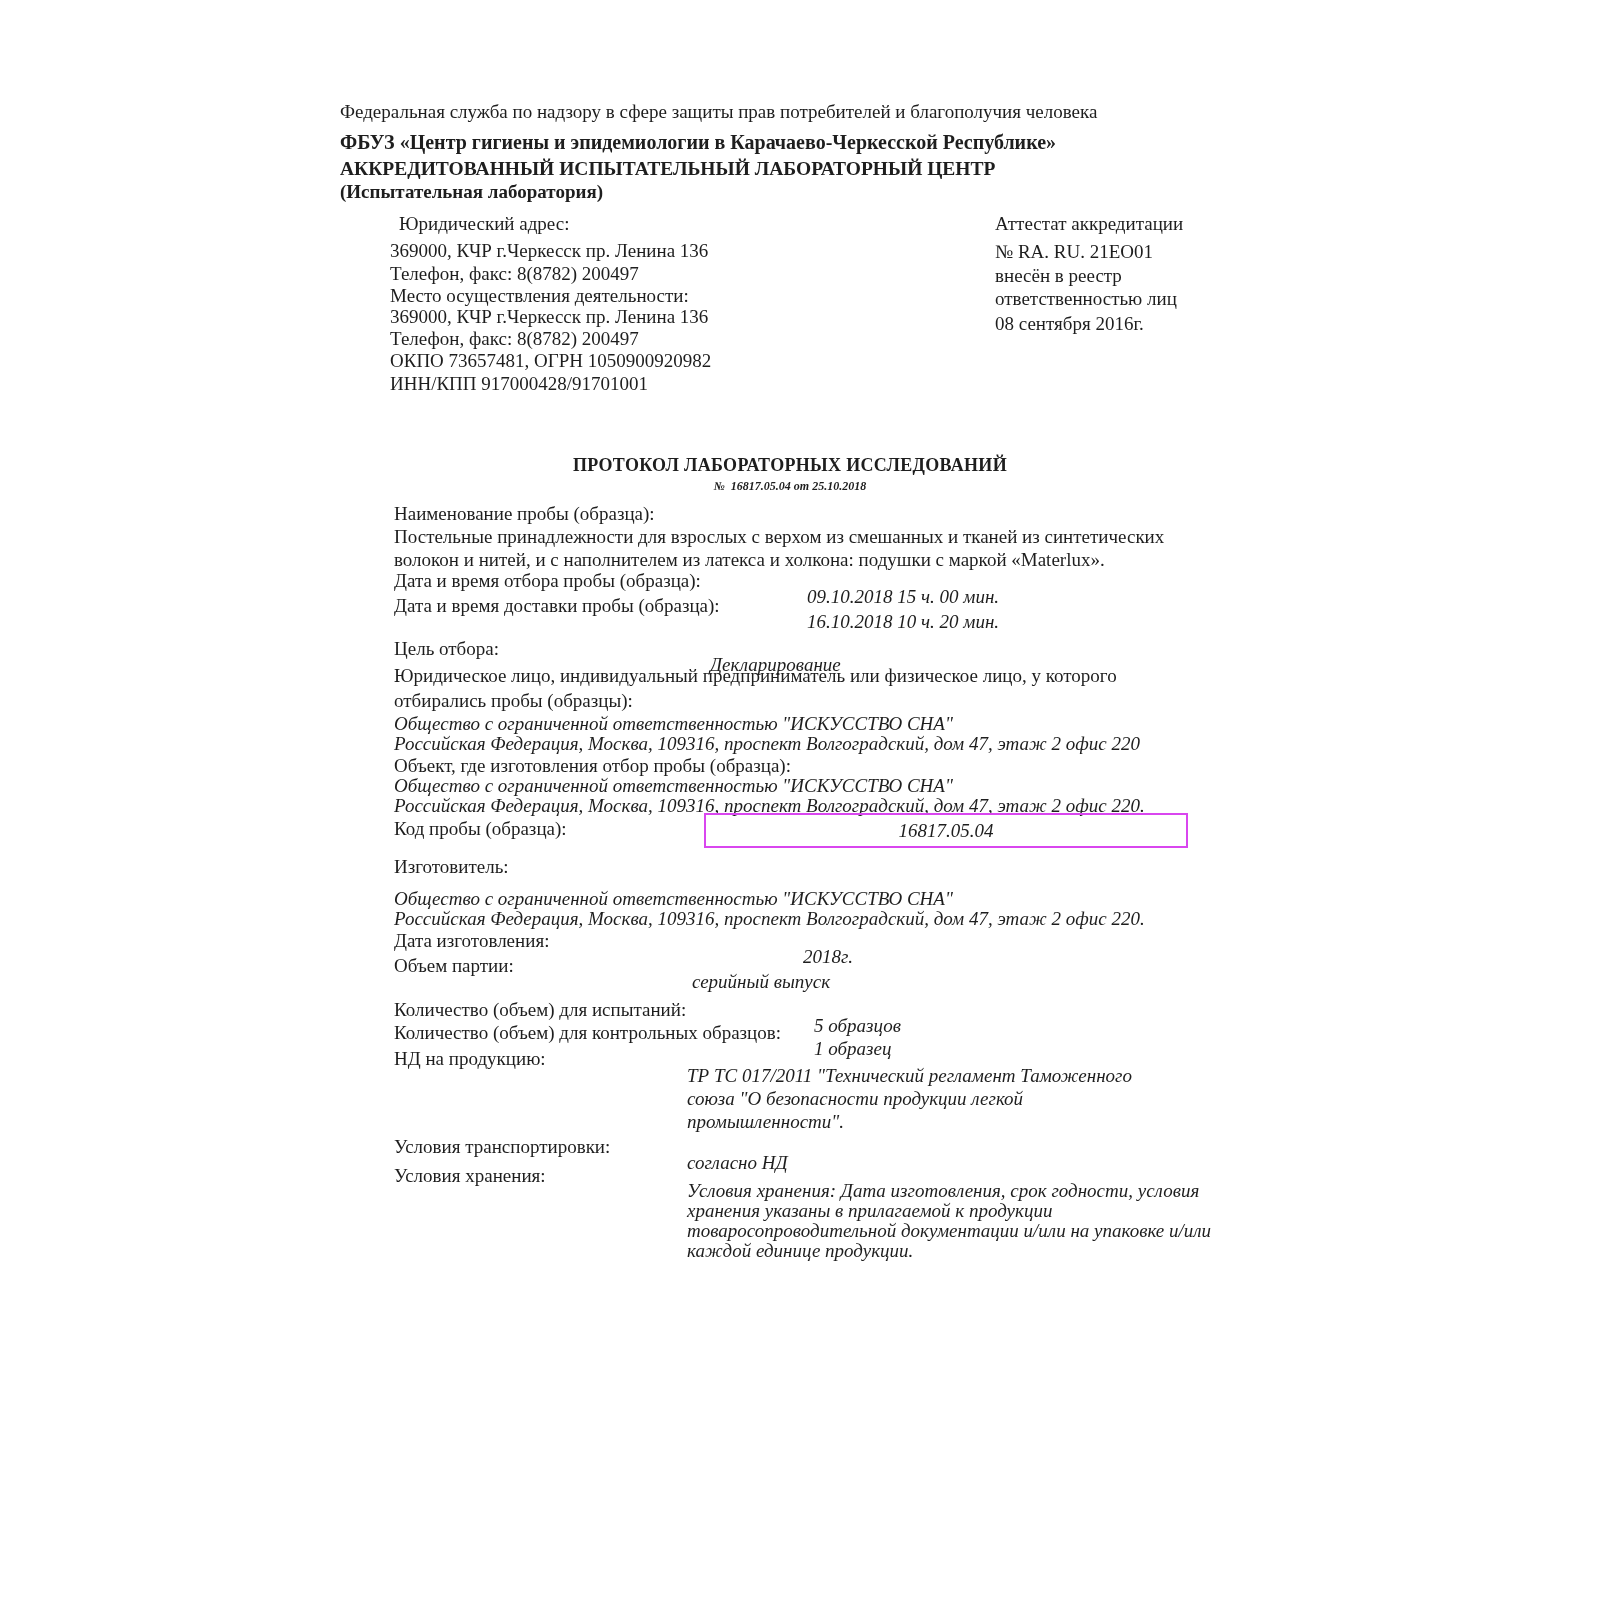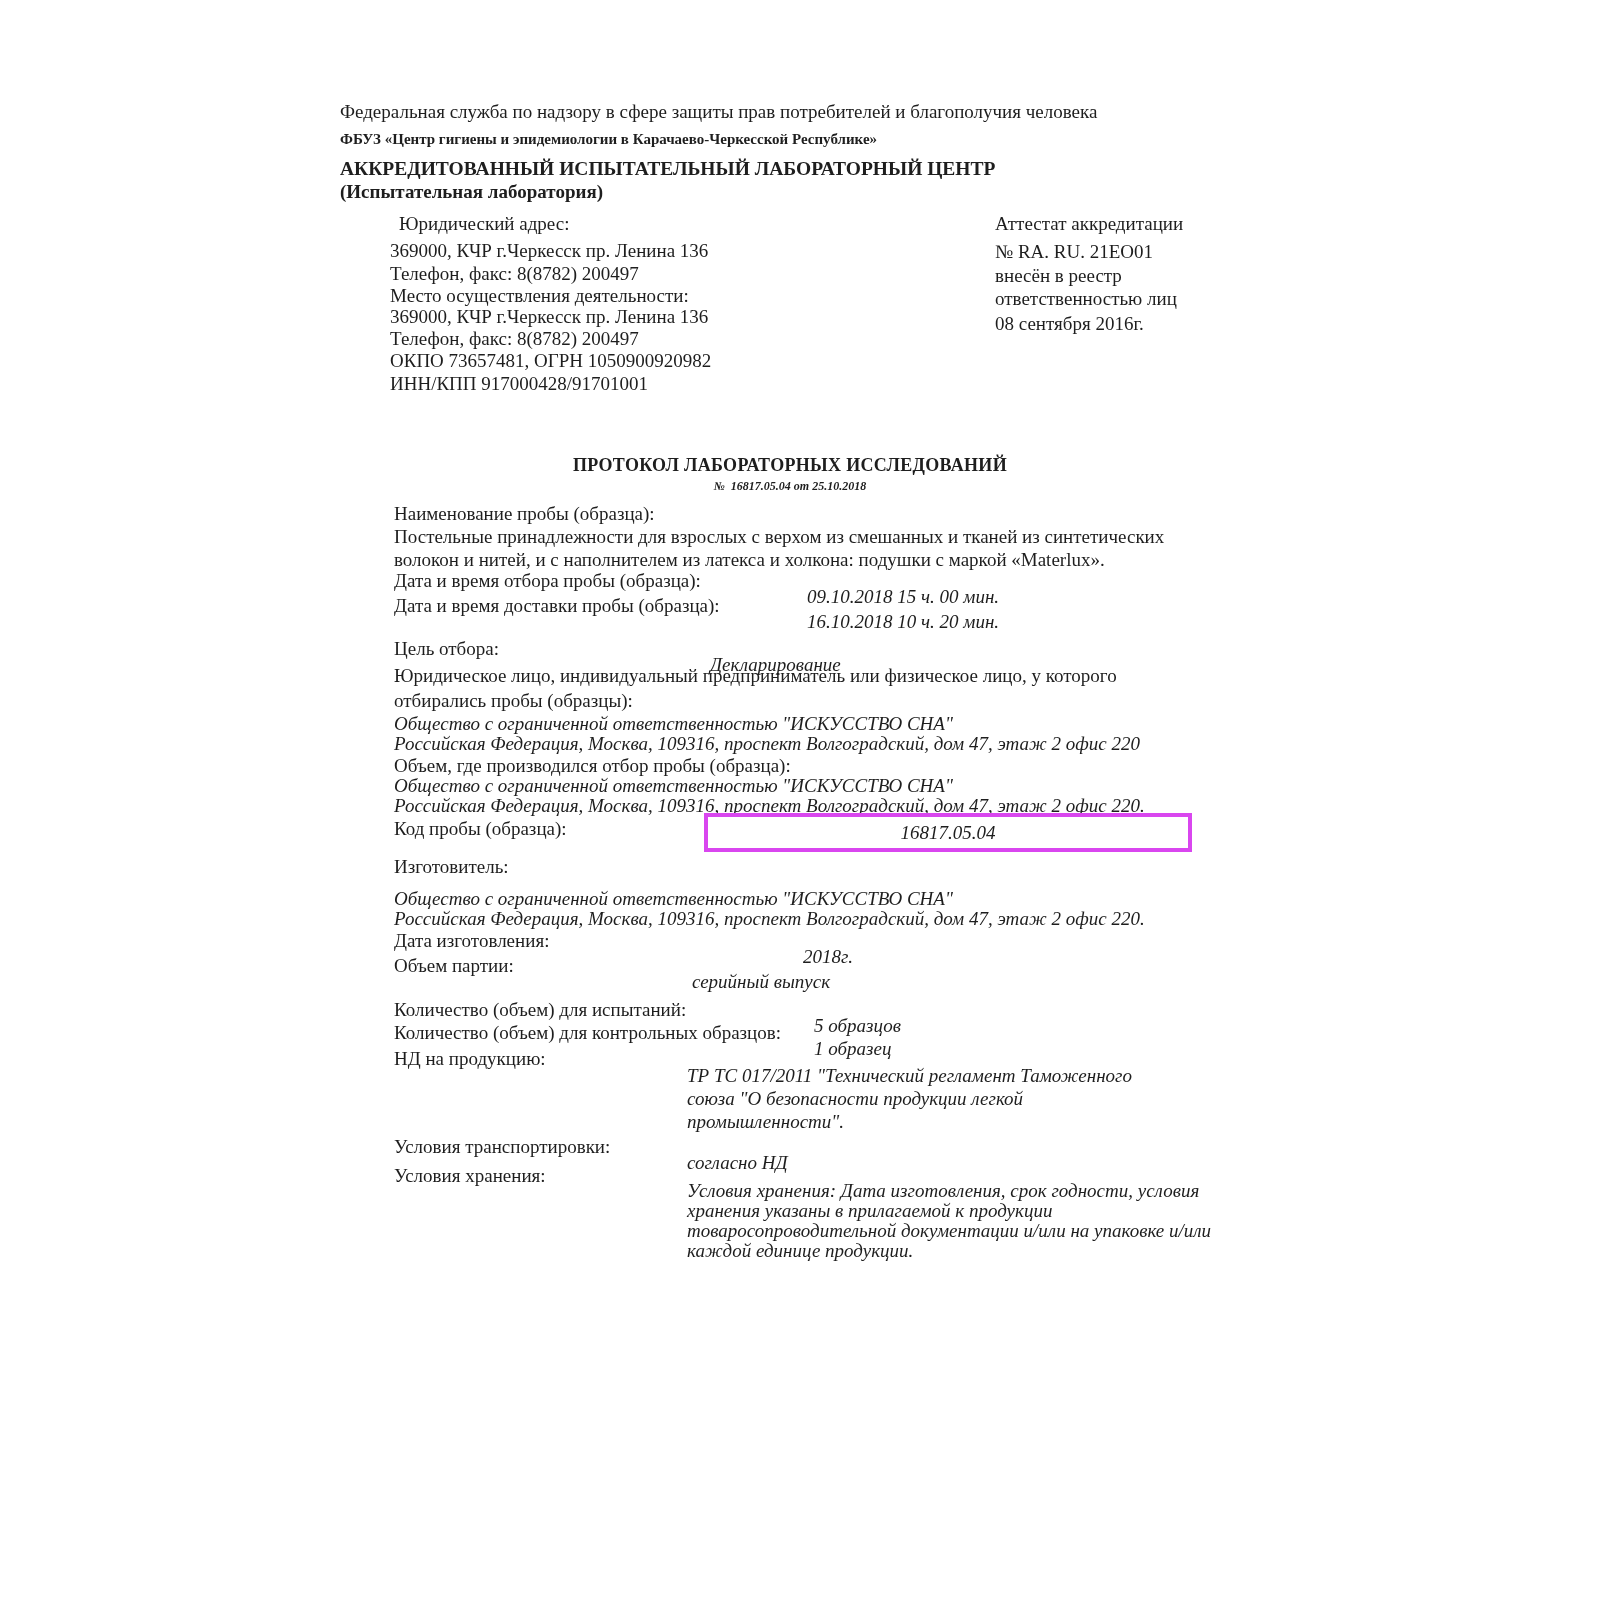--- a/index.html
+++ b/index.html
@@ -21,31 +21,31 @@
 
   .row { position:absolute; left:394px; width:1010px; }
   .row .lbl { display:inline-block; }
   .row .val { position:absolute; top:0; font-style:italic;margin-top:16px; }
 
   .doc-title { left:340px; width:900px; text-align:center; font-weight:bold; font-size:18px; letter-spacing:0.3px; }
   .doc-number { left:340px; width:900px; text-align:center; font-weight:bold; font-style:italic; font-size:12px; }
 
   .code-box {
     position:absolute; left:310px; top:-5px; width:480px; height:31px;
-    border:4px solid #d946ef; text-align:center; line-height:31px;
+    border:2px solid #d946ef; text-align:center; line-height:31px;
     font-style:italic;
   }
 </style>
 </head>
 <body>
 
 <div class="page">
 
   <div class="abs hdr" style="top:101px">Федеральная служба по надзору в сфере защиты прав потребителей и благополучия человека</div>
-  <div class="abs hdr b" style="top:131px; font-size:15px">ФБУЗ «Центр гигиены и эпидемиологии в Карачаево-Черкесской Республике»</div>
+  <div class="abs hdr b" style="top:131px; font-size:20px">ФБУЗ «Центр гигиены и эпидемиологии в Карачаево-Черкесской Республике»</div>
   <div class="abs hdr b" style="top:158px; font-size:19.5px">АККРЕДИТОВАННЫЙ ИСПЫТАТЕЛЬНЫЙ ЛАБОРАТОРНЫЙ ЦЕНТР</div>
   <div class="abs hdr b" style="top:181px">(Испытательная лаборатория)</div>
 
   <div class="abs orginfo-line" style="top:213px; left:399px">Юридический адрес:</div>
   <div class="abs orginfo-line" style="top:240px">369000, КЧР г.Черкесск пр. Ленина 136</div>
   <div class="abs orginfo-line" style="top:263px">Телефон, факс: 8(8782) 200497</div>
   <div class="abs orginfo-line" style="top:285px">Место осуществления деятельности:</div>
   <div class="abs orginfo-line" style="top:306px">369000, КЧР г.Черкесск пр. Ленина 136</div>
   <div class="abs orginfo-line" style="top:328px">Телефон, факс: 8(8782) 200497</div>
   <div class="abs orginfo-line" style="top:350px">ОКПО 73657481, ОГРН 1050900920982</div>
@@ -76,21 +76,21 @@
   <div class="row" style="top:638px">
     <span class="lbl">Цель отбора:</span>
     <span class="val" style="left:316px">Декларирование</span>
   </div>
 
   <div class="row lines" style="top:663px; line-height:25px">Юридическое лицо, индивидуальный предприниматель или физическое лицо, у которого
 отбирались пробы (образцы):</div>
   <div class="row i" style="top:713px">Общество с ограниченной ответственностью "ИСКУССТВО СНА"</div>
   <div class="row i" style="top:733px">Российская Федерация, Москва, 109316, проспект Волгоградский, дом 47, этаж 2 офис 220</div>
 
-  <div class="row" style="top:755px">Объем, где производился отбор пробы (образца):</div>
+  <div class="row" style="top:755px">Объект, где изготовления отбор пробы (образца):</div>
   <div class="row i" style="top:775px">Общество с ограниченной ответственностью "ИСКУССТВО СНА"</div>
   <div class="row i" style="top:795px">Российская Федерация, Москва, 109316, проспект Волгоградский, дом 47, этаж 2 офис 220.</div>
 
   <div class="row" style="top:818px">
     <span class="lbl">Код пробы (образца):</span>
     <span class="code-box">16817.05.04</span>
   </div>
 
   <div class="row" style="top:856px">Изготовитель:</div>
   <div class="row i" style="top:888px">Общество с ограниченной ответственностью "ИСКУССТВО СНА"</div>

